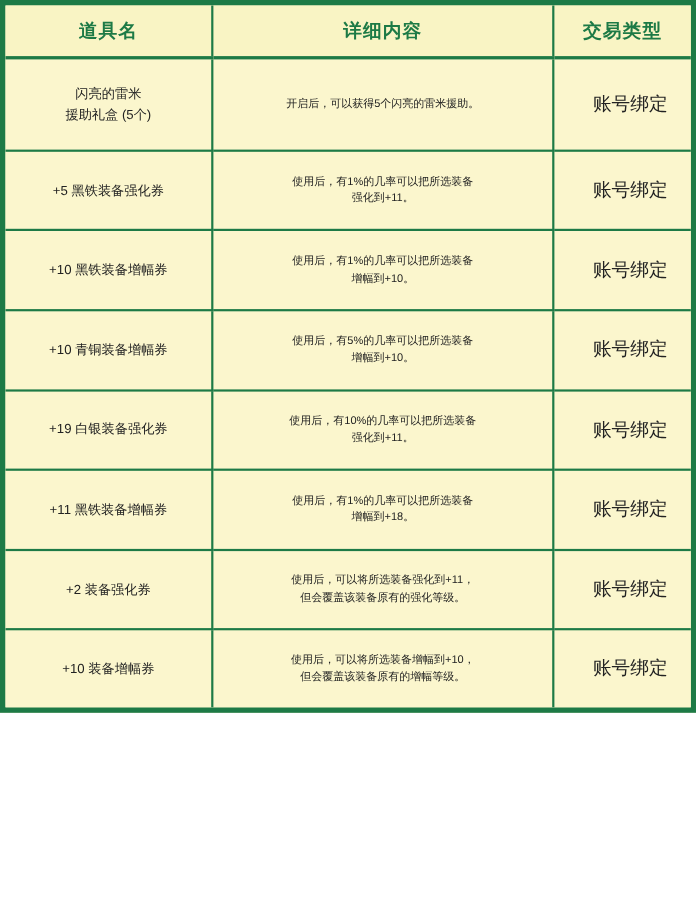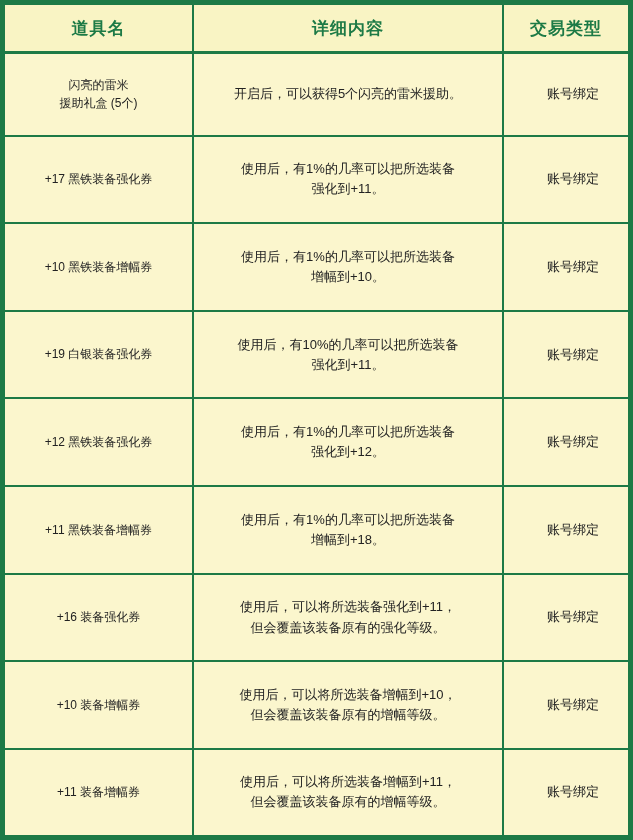--- a/index.html
+++ b/index.html
@@ -8,21 +8,21 @@
     background: #ffffff;
   }
   body {
     width: 633px;
     height: 840px;
     font-family: "Liberation Sans", sans-serif;
     overflow: hidden;
   }
   .table-wrap {
     width: 633px;
-    height: 840px;
+    height: 648px;
     box-sizing: border-box;
     border: 5px solid #1d7a46;
     background: #f7f3c8;
   }
   table.item-table {
     width: 100%;
     height: 100%;
     border-collapse: collapse;
     table-layout: fixed;
   }
@@ -51,22 +51,22 @@
     text-align: center;
     vertical-align: middle;
     border-bottom: 2px solid #1d7a46;
     border-right: 2px solid #1d7a46;
     padding: 4px 6px;
   }
   tbody td:last-child { border-right: none; }
   tbody tr:last-child td { border-bottom: none; }
 
   td.name-cell { font-size: 12px; }
-  td.desc-cell { font-size: 13px; }
-  td.type-cell { font-size: 13px; padding-left: 20px; }
+  td.desc-cell { font-size: 10px; }
+  td.type-cell { font-size: 17px; padding-left: 20px; }
 
   .line { display: block; }
 </style>
 </head>
 <body>
 
 <div class="table-wrap">
   <table class="item-table">
     <colgroup>
       <col class="c0">
@@ -86,93 +86,83 @@
             <span class="line">闪亮的雷米</span>
             <span class="line">援助礼盒 (5个)</span>
           </td>
           <td class="desc-cell">
             <span class="line">开启后，可以获得5个闪亮的雷米援助。</span>
           </td>
           <td class="type-cell">账号绑定</td>
         </tr>
         <tr>
           <td class="name-cell">
-            <span class="line">+17 黑铁装备强化券</span>
+            <span class="line">+5 黑铁装备强化券</span>
           </td>
           <td class="desc-cell">
             <span class="line">使用后，有1%的几率可以把所选装备</span>
             <span class="line">强化到+11。</span>
           </td>
           <td class="type-cell">账号绑定</td>
         </tr>
         <tr>
           <td class="name-cell">
             <span class="line">+10 黑铁装备增幅券</span>
           </td>
           <td class="desc-cell">
             <span class="line">使用后，有1%的几率可以把所选装备</span>
             <span class="line">增幅到+10。</span>
           </td>
           <td class="type-cell">账号绑定</td>
         </tr>
         <tr>
           <td class="name-cell">
+            <span class="line">+10 青铜装备增幅券</span>
+          </td>
+          <td class="desc-cell">
+            <span class="line">使用后，有5%的几率可以把所选装备</span>
+            <span class="line">增幅到+10。</span>
+          </td>
+          <td class="type-cell">账号绑定</td>
+        </tr>
+        <tr>
+          <td class="name-cell">
             <span class="line">+19 白银装备强化券</span>
           </td>
           <td class="desc-cell">
             <span class="line">使用后，有10%的几率可以把所选装备</span>
             <span class="line">强化到+11。</span>
-          </td>
-          <td class="type-cell">账号绑定</td>
-        </tr>
-        <tr>
-          <td class="name-cell">
-            <span class="line">+12 黑铁装备强化券</span>
-          </td>
-          <td class="desc-cell">
-            <span class="line">使用后，有1%的几率可以把所选装备</span>
-            <span class="line">强化到+12。</span>
           </td>
           <td class="type-cell">账号绑定</td>
         </tr>
         <tr>
           <td class="name-cell">
             <span class="line">+11 黑铁装备增幅券</span>
           </td>
           <td class="desc-cell">
             <span class="line">使用后，有1%的几率可以把所选装备</span>
             <span class="line">增幅到+18。</span>
           </td>
           <td class="type-cell">账号绑定</td>
         </tr>
         <tr>
           <td class="name-cell">
-            <span class="line">+16 装备强化券</span>
+            <span class="line">+2 装备强化券</span>
           </td>
           <td class="desc-cell">
             <span class="line">使用后，可以将所选装备强化到+11，</span>
             <span class="line">但会覆盖该装备原有的强化等级。</span>
           </td>
           <td class="type-cell">账号绑定</td>
         </tr>
         <tr>
           <td class="name-cell">
             <span class="line">+10 装备增幅券</span>
           </td>
           <td class="desc-cell">
             <span class="line">使用后，可以将所选装备增幅到+10，</span>
             <span class="line">但会覆盖该装备原有的增幅等级。</span>
           </td>
           <td class="type-cell">账号绑定</td>
         </tr>
-        <tr>
-          <td class="name-cell">
-            <span class="line">+11 装备增幅券</span>
-          </td>
-          <td class="desc-cell">
-            <span class="line">使用后，可以将所选装备增幅到+11，</span>
-            <span class="line">但会覆盖该装备原有的增幅等级。</span>
-          </td>
-          <td class="type-cell">账号绑定</td>
-        </tr>
       </tbody>
   </table>
 </div>
 
 </body></html>

